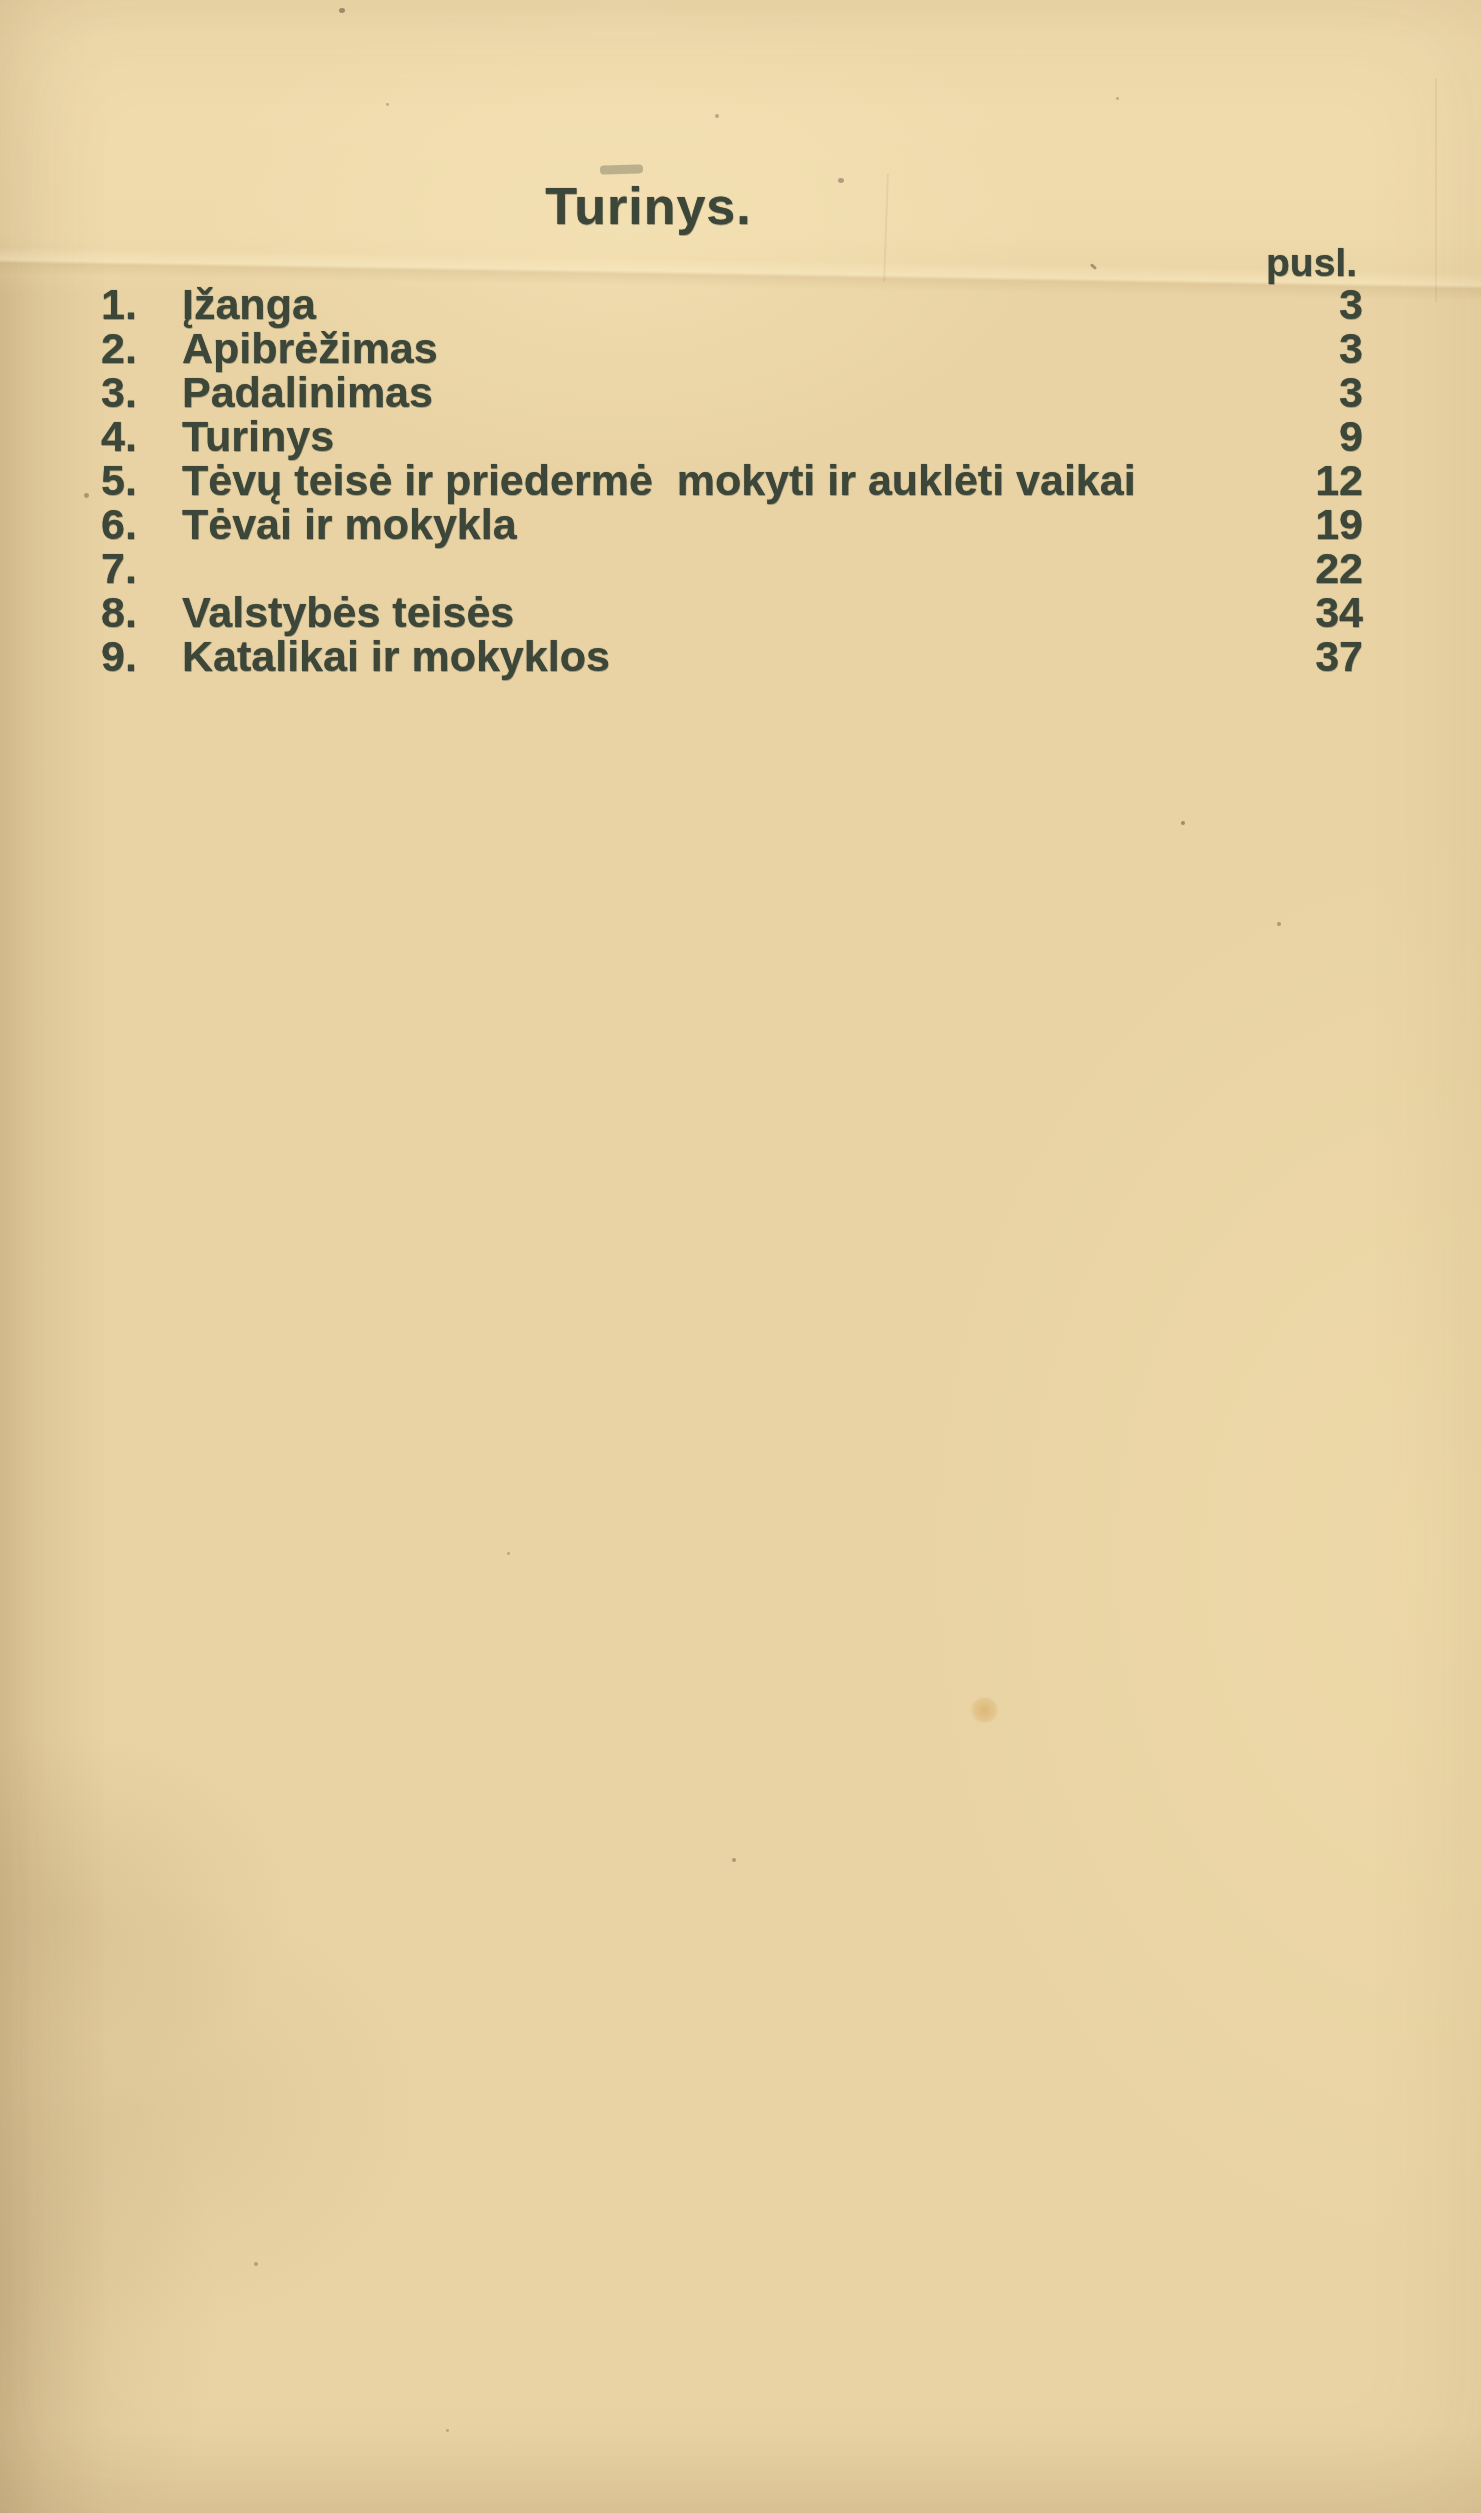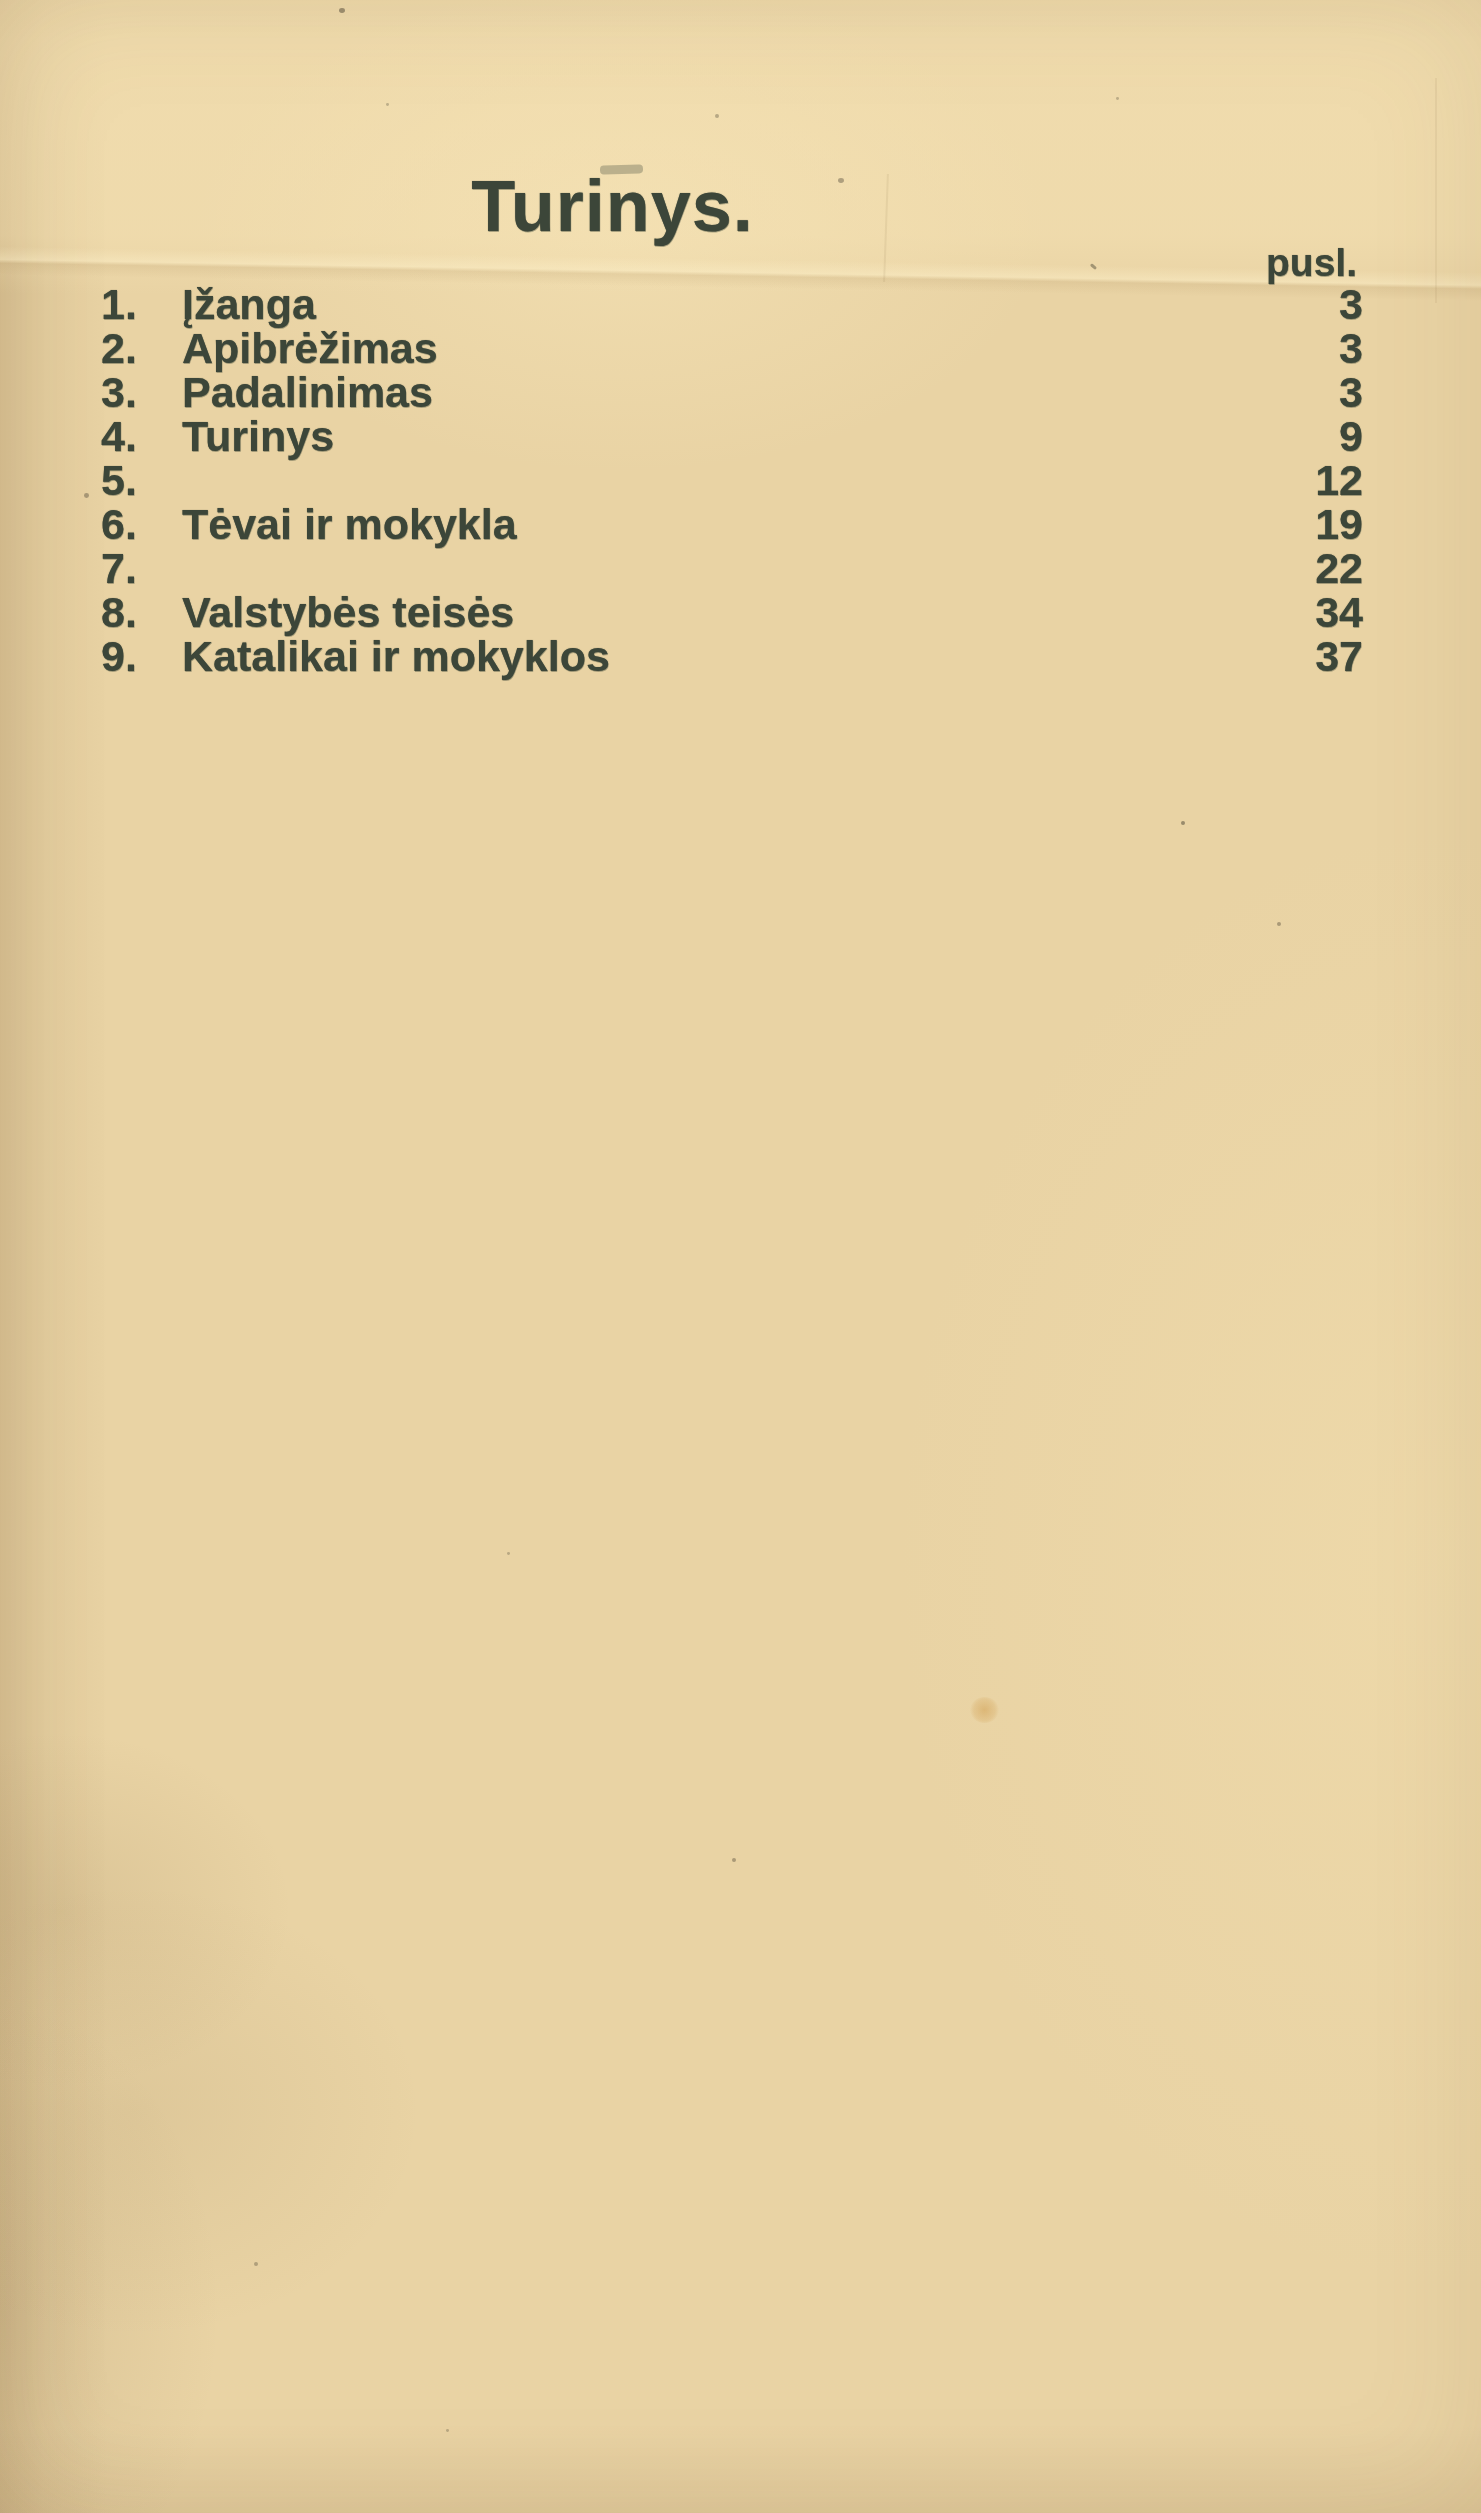--- a/index.html
+++ b/index.html
@@ -40,23 +40,24 @@
     box-shadow:inset 0 0 118px rgba(120,90,50,0.12);
   }
   .ink{
     color:var(--ink,#3c4639);
     font-weight:700;
     text-shadow:0 0 1px rgba(58,68,54,0.7), 0.5px 0.5px 0.5px rgba(58,68,54,0.35);
   }
   .title{
     position:absolute;top:167px;left:0;width:1225px;
     text-align:center;
-    font-size:72px;line-height:78px;
+    font-size:52px;line-height:78px;
     letter-spacing:1px;
     margin:0;
+    padding-left:36px;
   }
   .pusl{
     position:absolute;top:242px;right:124px;
     font-size:39px;line-height:41px;
   }
   .toc{
     position:absolute;top:282px;left:0;right:0;
   }
   .toc-row{
     position:relative;height:44px;
@@ -145,20 +146,21 @@
     </div>
 
     <div class="toc-row">
       <span class="toc-num ink">4.</span>
       <span class="toc-label ink">Turinys</span>
       <span class="toc-page ink">9</span>
     </div>
 
     <div class="toc-row">
       <span class="toc-num ink">5.</span>
+      <span class="toc-label ink">Tėvų teisė ir priedermė  mokyti ir auklėti vaikai</span>
       <span class="toc-page ink">12</span>
     </div>
 
     <div class="toc-row">
       <span class="toc-num ink">6.</span>
       <span class="toc-label ink">Tėvai ir mokykla</span>
       <span class="toc-page ink">19</span>
     </div>
 
     <div class="toc-row">

